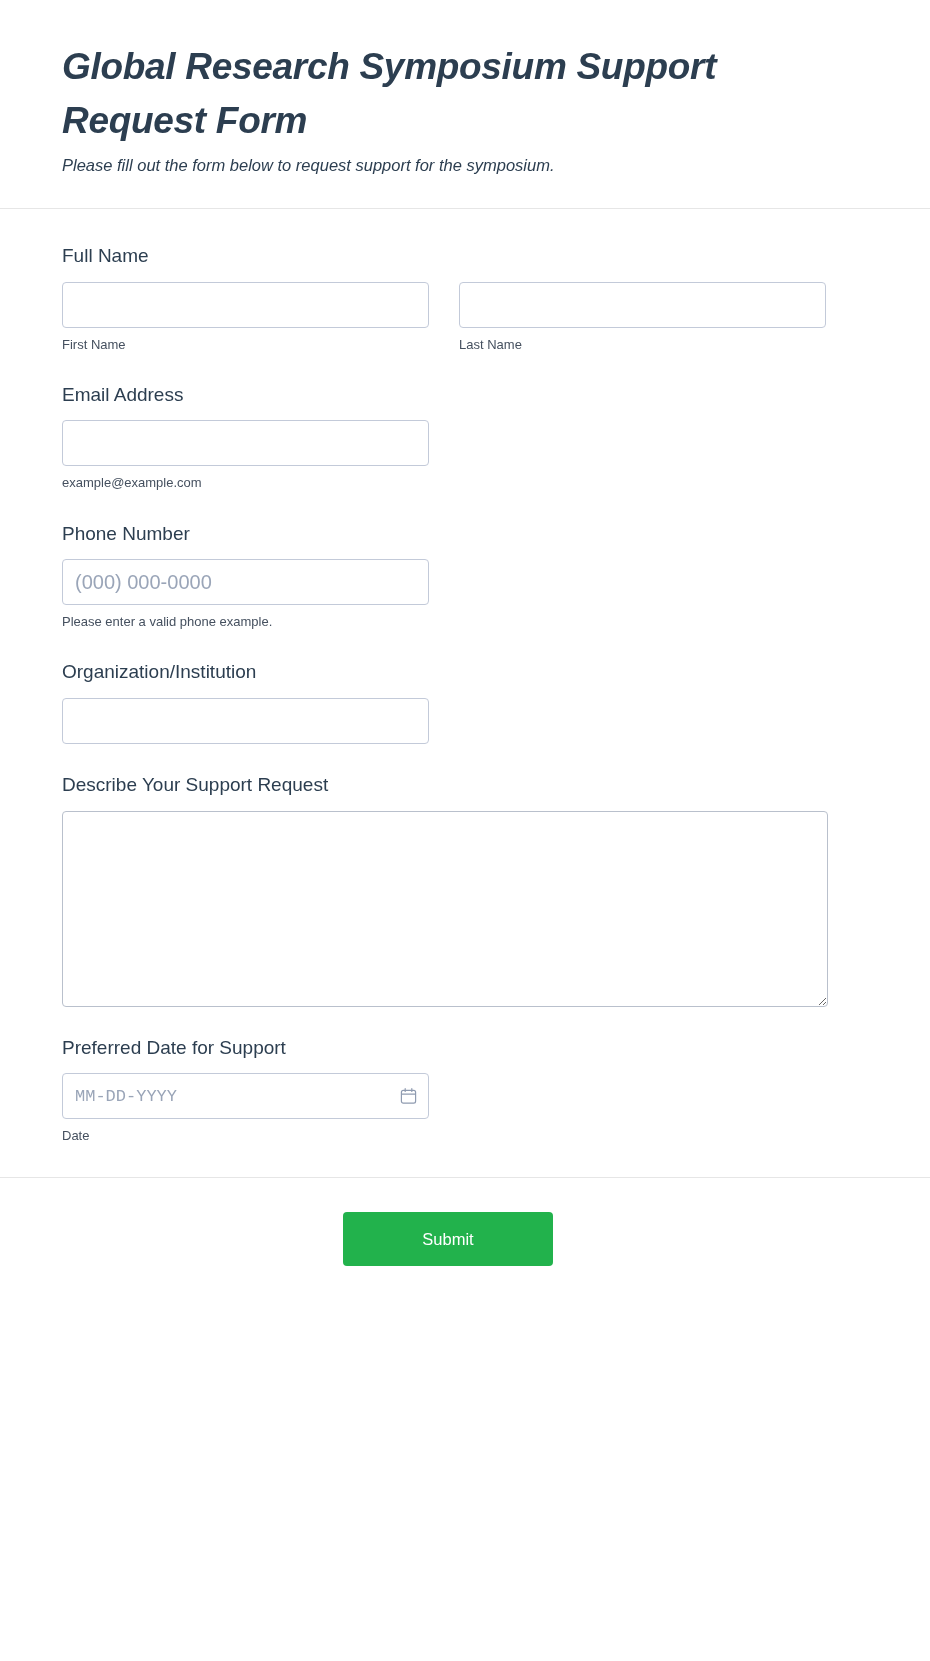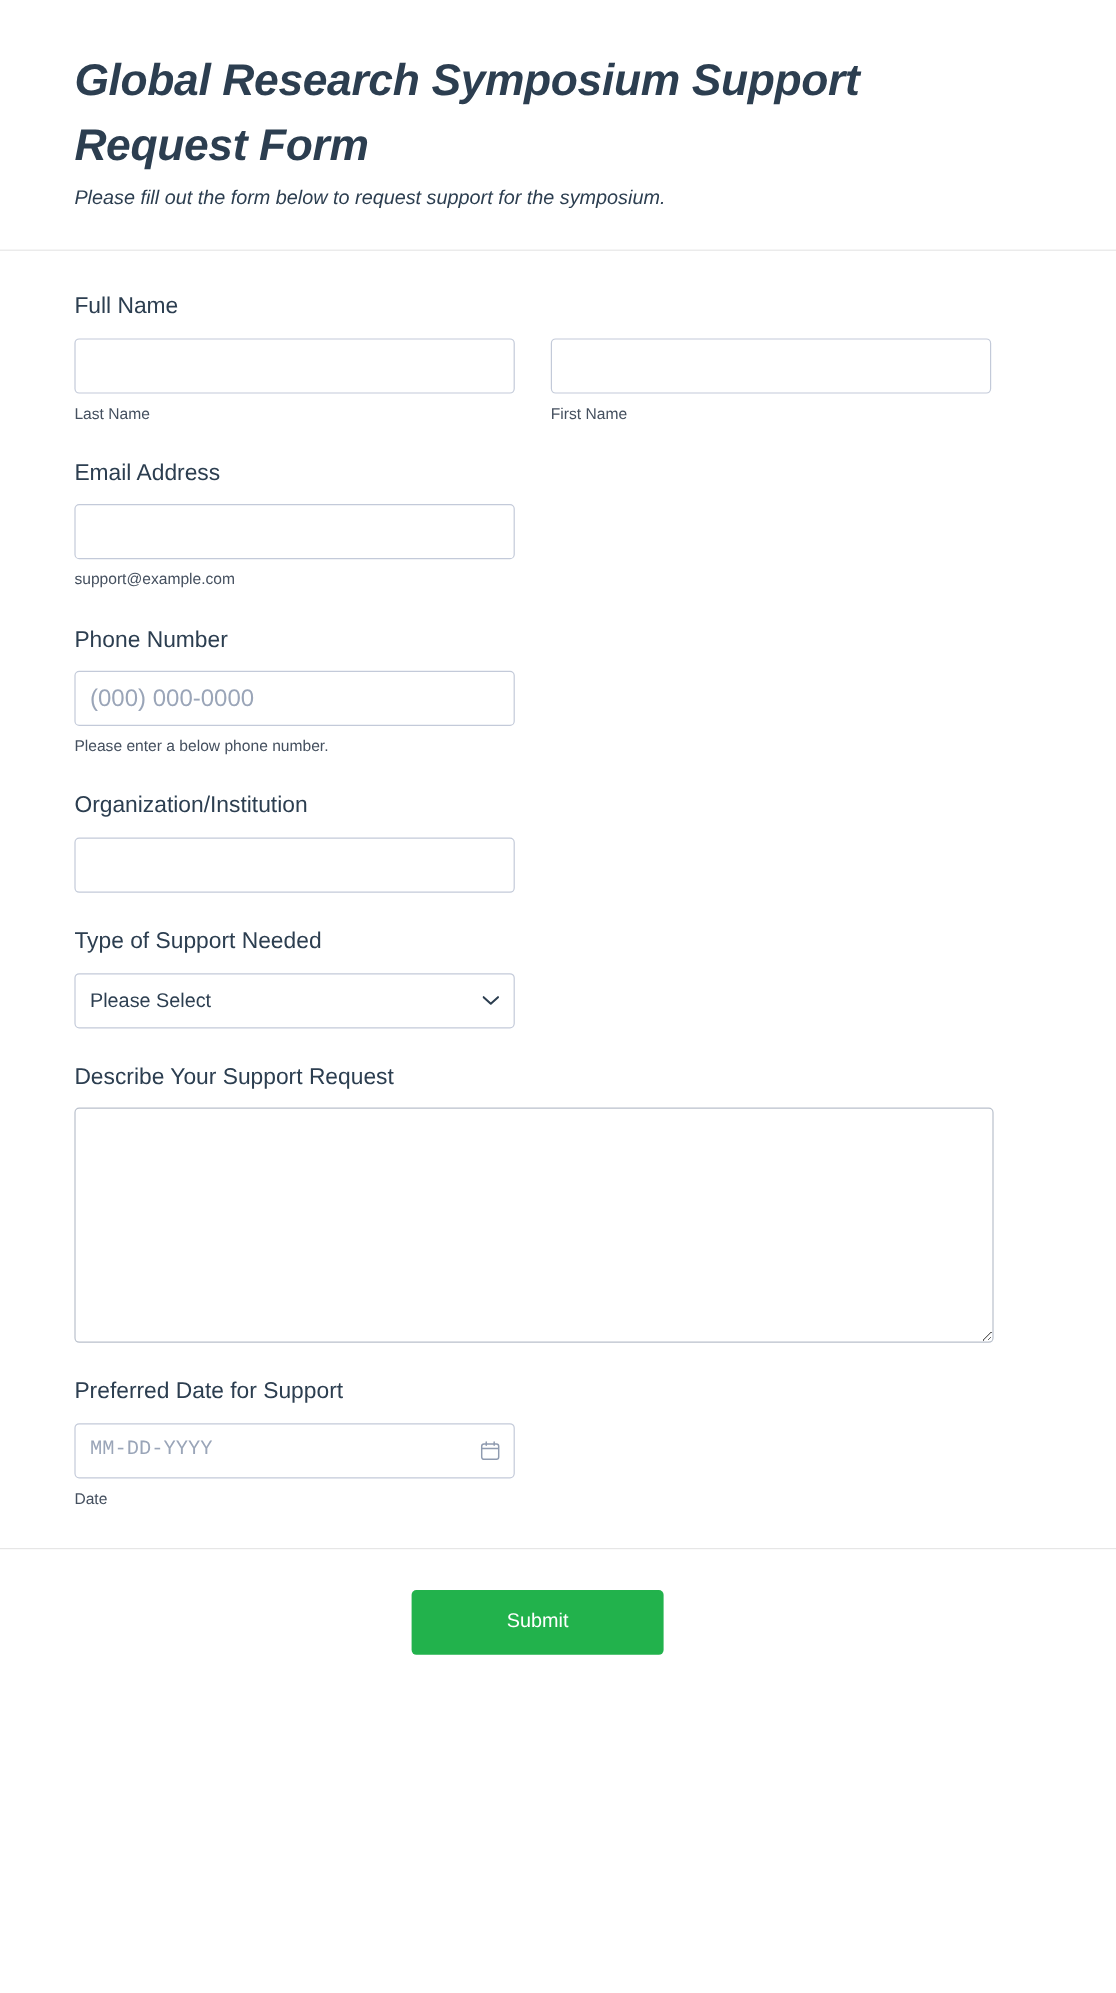--- a/index.html
+++ b/index.html
@@ -190,59 +190,46 @@
     <p class="form-subtitle">Please fill out the form below to request support for the symposium.</p>
   </div>
 
   <div class="form-body">
 
     <div class="field-block">
       <span class="field-label">Full Name</span>
       <div class="name-row">
         <div class="name-col">
           <input class="text-input" type="text" placeholder="" style="">
-          <div class="sub-label">Last Name</div>
+          <div class="sub-label">First Name</div>
         </div>
         <div class="name-col">
           <input class="text-input" type="text" placeholder="" style="">
-          <div class="sub-label">First Name</div>
+          <div class="sub-label">Last Name</div>
         </div>
       </div>
     </div>
 
     <div class="field-block">
       <span class="field-label">Email Address</span>
       <input class="text-input" type="text" placeholder="" style="">
-      <div class="sub-label">support@example.com</div>
+      <div class="sub-label">example@example.com</div>
     </div>
 
     <div class="field-block">
       <span class="field-label">Phone Number</span>
       <input class="text-input" type="text" placeholder="(000) 000-0000" style="">
-      <div class="sub-label">Please enter a below phone number.</div>
+      <div class="sub-label">Please enter a valid phone example.</div>
     </div>
 
     <div class="field-block">
       <span class="field-label">Organization/Institution</span>
       <input class="text-input" type="text" placeholder="" style="">
     </div>
 
-    <div class="field-block">
-      <span class="field-label">Type of Support Needed</span>
-      <div class="select-wrap">
-        <select class="select-input">
-          <option>Please Select</option>
-        </select>
-        <span class="chevron">
-          <svg width="14" height="9" viewBox="0 0 14 9">
-            <path d="M1 1.5 L7 7 L13 1.5" fill="none" stroke="#2c3e50" stroke-width="1.7" stroke-linecap="round" stroke-linejoin="round"></path>
-          </svg>
-        </span>
-      </div>
-    </div>
 
     <div class="field-block">
       <span class="field-label">Describe Your Support Request</span>
       <textarea class="textarea-input" placeholder="" style=""></textarea>
     </div>
 
     <div class="field-block" style="margin-bottom:4px;">
       <span class="field-label">Preferred Date for Support</span>
       <div class="date-wrap">
         <input class="date-input" type="text" placeholder="MM-DD-YYYY" style="">

